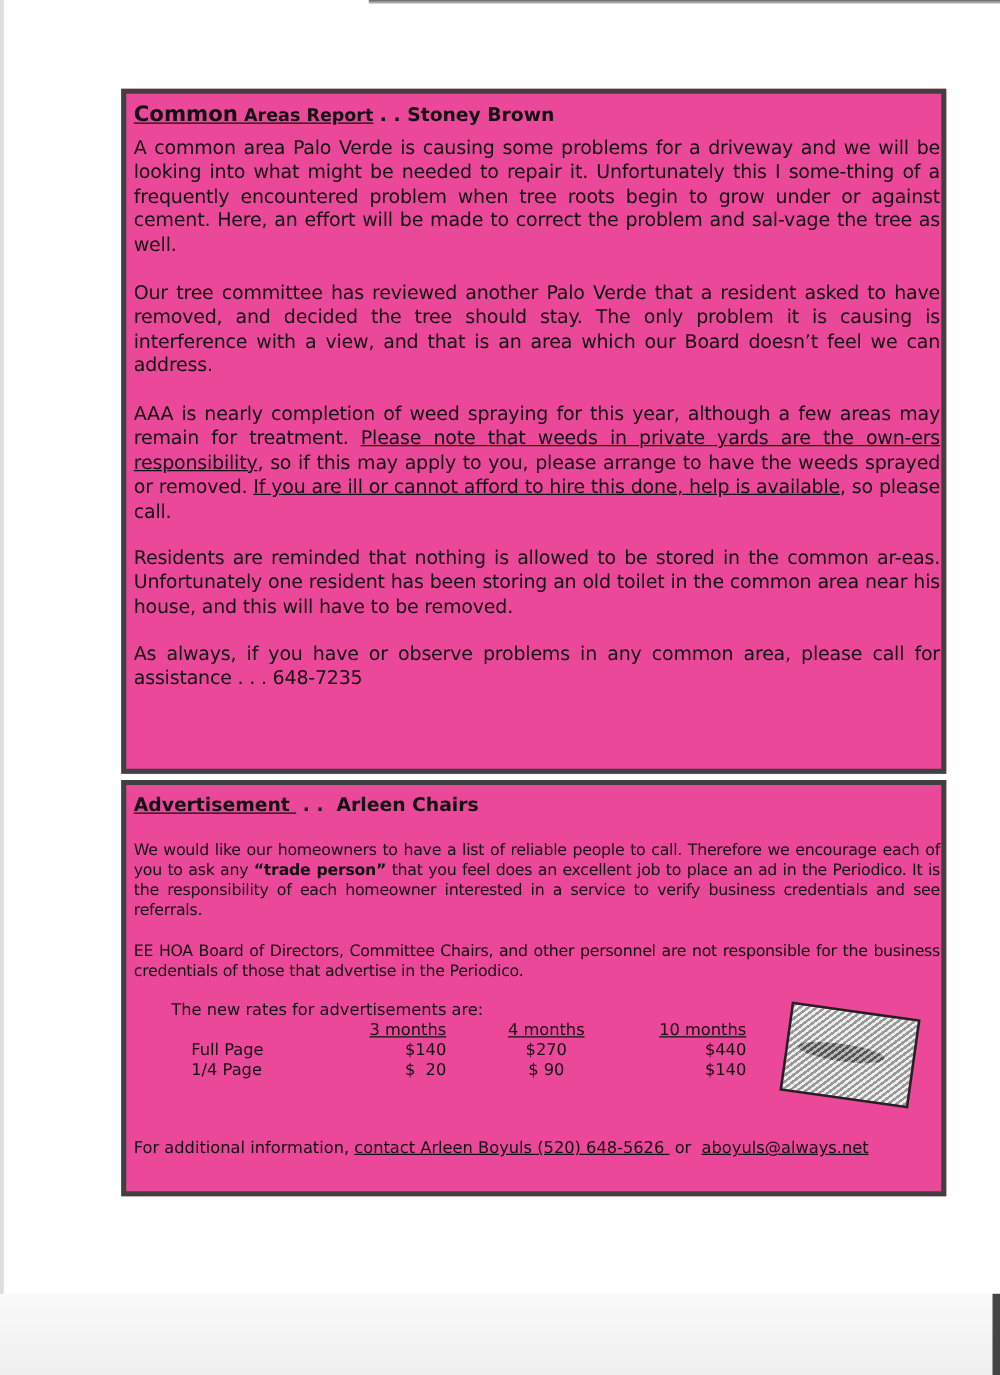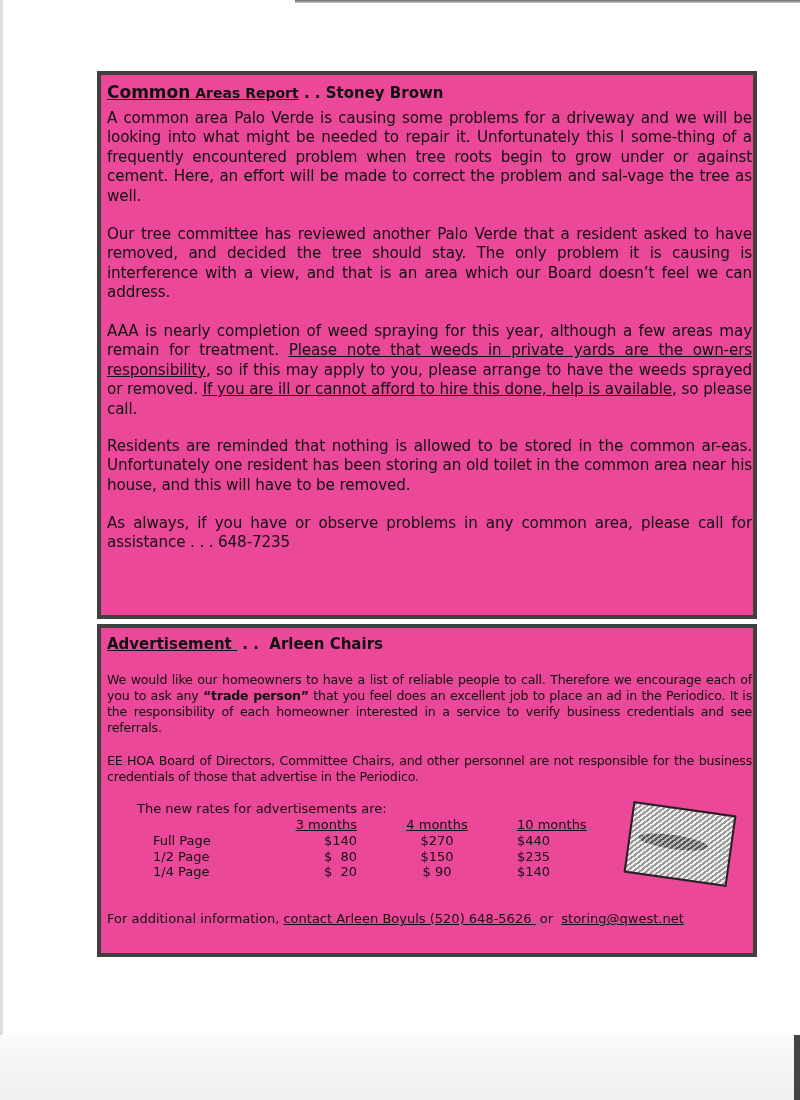--- a/index.html
+++ b/index.html
@@ -67,21 +67,21 @@
     border-collapse: collapse; font-size: 13px;
   }
   .rates-table td, .rates-table th {
     padding: 0; height: 15.8px; line-height: 15.8px; font-weight: normal;
     white-space: nowrap;
   }
   .rates-table th { text-decoration: underline; text-align: center; }
   .rates-table .c0 { width: 140px; text-align: left; }
   .rates-table .c1 { width: 64px; text-align: right; }
   .rates-table .c2 { width: 100px; text-align: center; padding-left: 30px; }
-  .rates-table .c3 { width: 80px; text-align: left; padding-left: 30px; }
+  .rates-table .c3 { width: 80px; text-align: right; padding-left: 30px; }
 
   .card-img {
     position: absolute; left: 527px; top: 180px; width: 100px; height: 68px;
     transform: rotate(8deg);
     border: 2px solid #222;
     background:
       repeating-linear-gradient(135deg, #999 0 2px, #eee 2px 4px);
   }
   .card-img .stripe {
     position: absolute; left: 8px; top: 26px; width: 70px; height: 14px;
@@ -136,34 +136,28 @@
       <th class="c2">4 months</th>
       <th class="c3">10 months</th>
     </tr>
     <tr>
       <td class="c0">Full Page</td>
       <td class="c1" style="white-space:pre">$140</td>
       <td class="c2" style="white-space:pre">$270</td>
       <td class="c3" style="white-space:pre">$440</td>
     </tr>
     <tr>
-      <td class="c0">1/2 Page</td>
-      <td class="c1" style="white-space:pre">$  80</td>
-      <td class="c2" style="white-space:pre">$150</td>
-      <td class="c3" style="white-space:pre">$235</td>
-    </tr>
-    <tr>
       <td class="c0">1/4 Page</td>
       <td class="c1" style="white-space:pre">$  20</td>
       <td class="c2" style="white-space:pre">$ 90</td>
       <td class="c3" style="white-space:pre">$140</td>
     </tr>
   </tbody>
     </table>
 
   <div class="card-img" title="business-card-image">
     <div class="stripe"></div>
   </div>
 
   <div class="footer-line">
-    <span style="white-space:pre">For additional information, </span><span class="u" style="white-space:pre">contact Arleen Boyuls (520) 648-5626 </span><span style="white-space:pre"> or  </span><span class="u">storing@qwest.net</span>
+    <span style="white-space:pre">For additional information, </span><span class="u" style="white-space:pre">contact Arleen Boyuls (520) 648-5626 </span><span style="white-space:pre"> or  </span><span class="u">aboyuls@always.net</span>
   </div>
 </section>
 
 </body></html>

